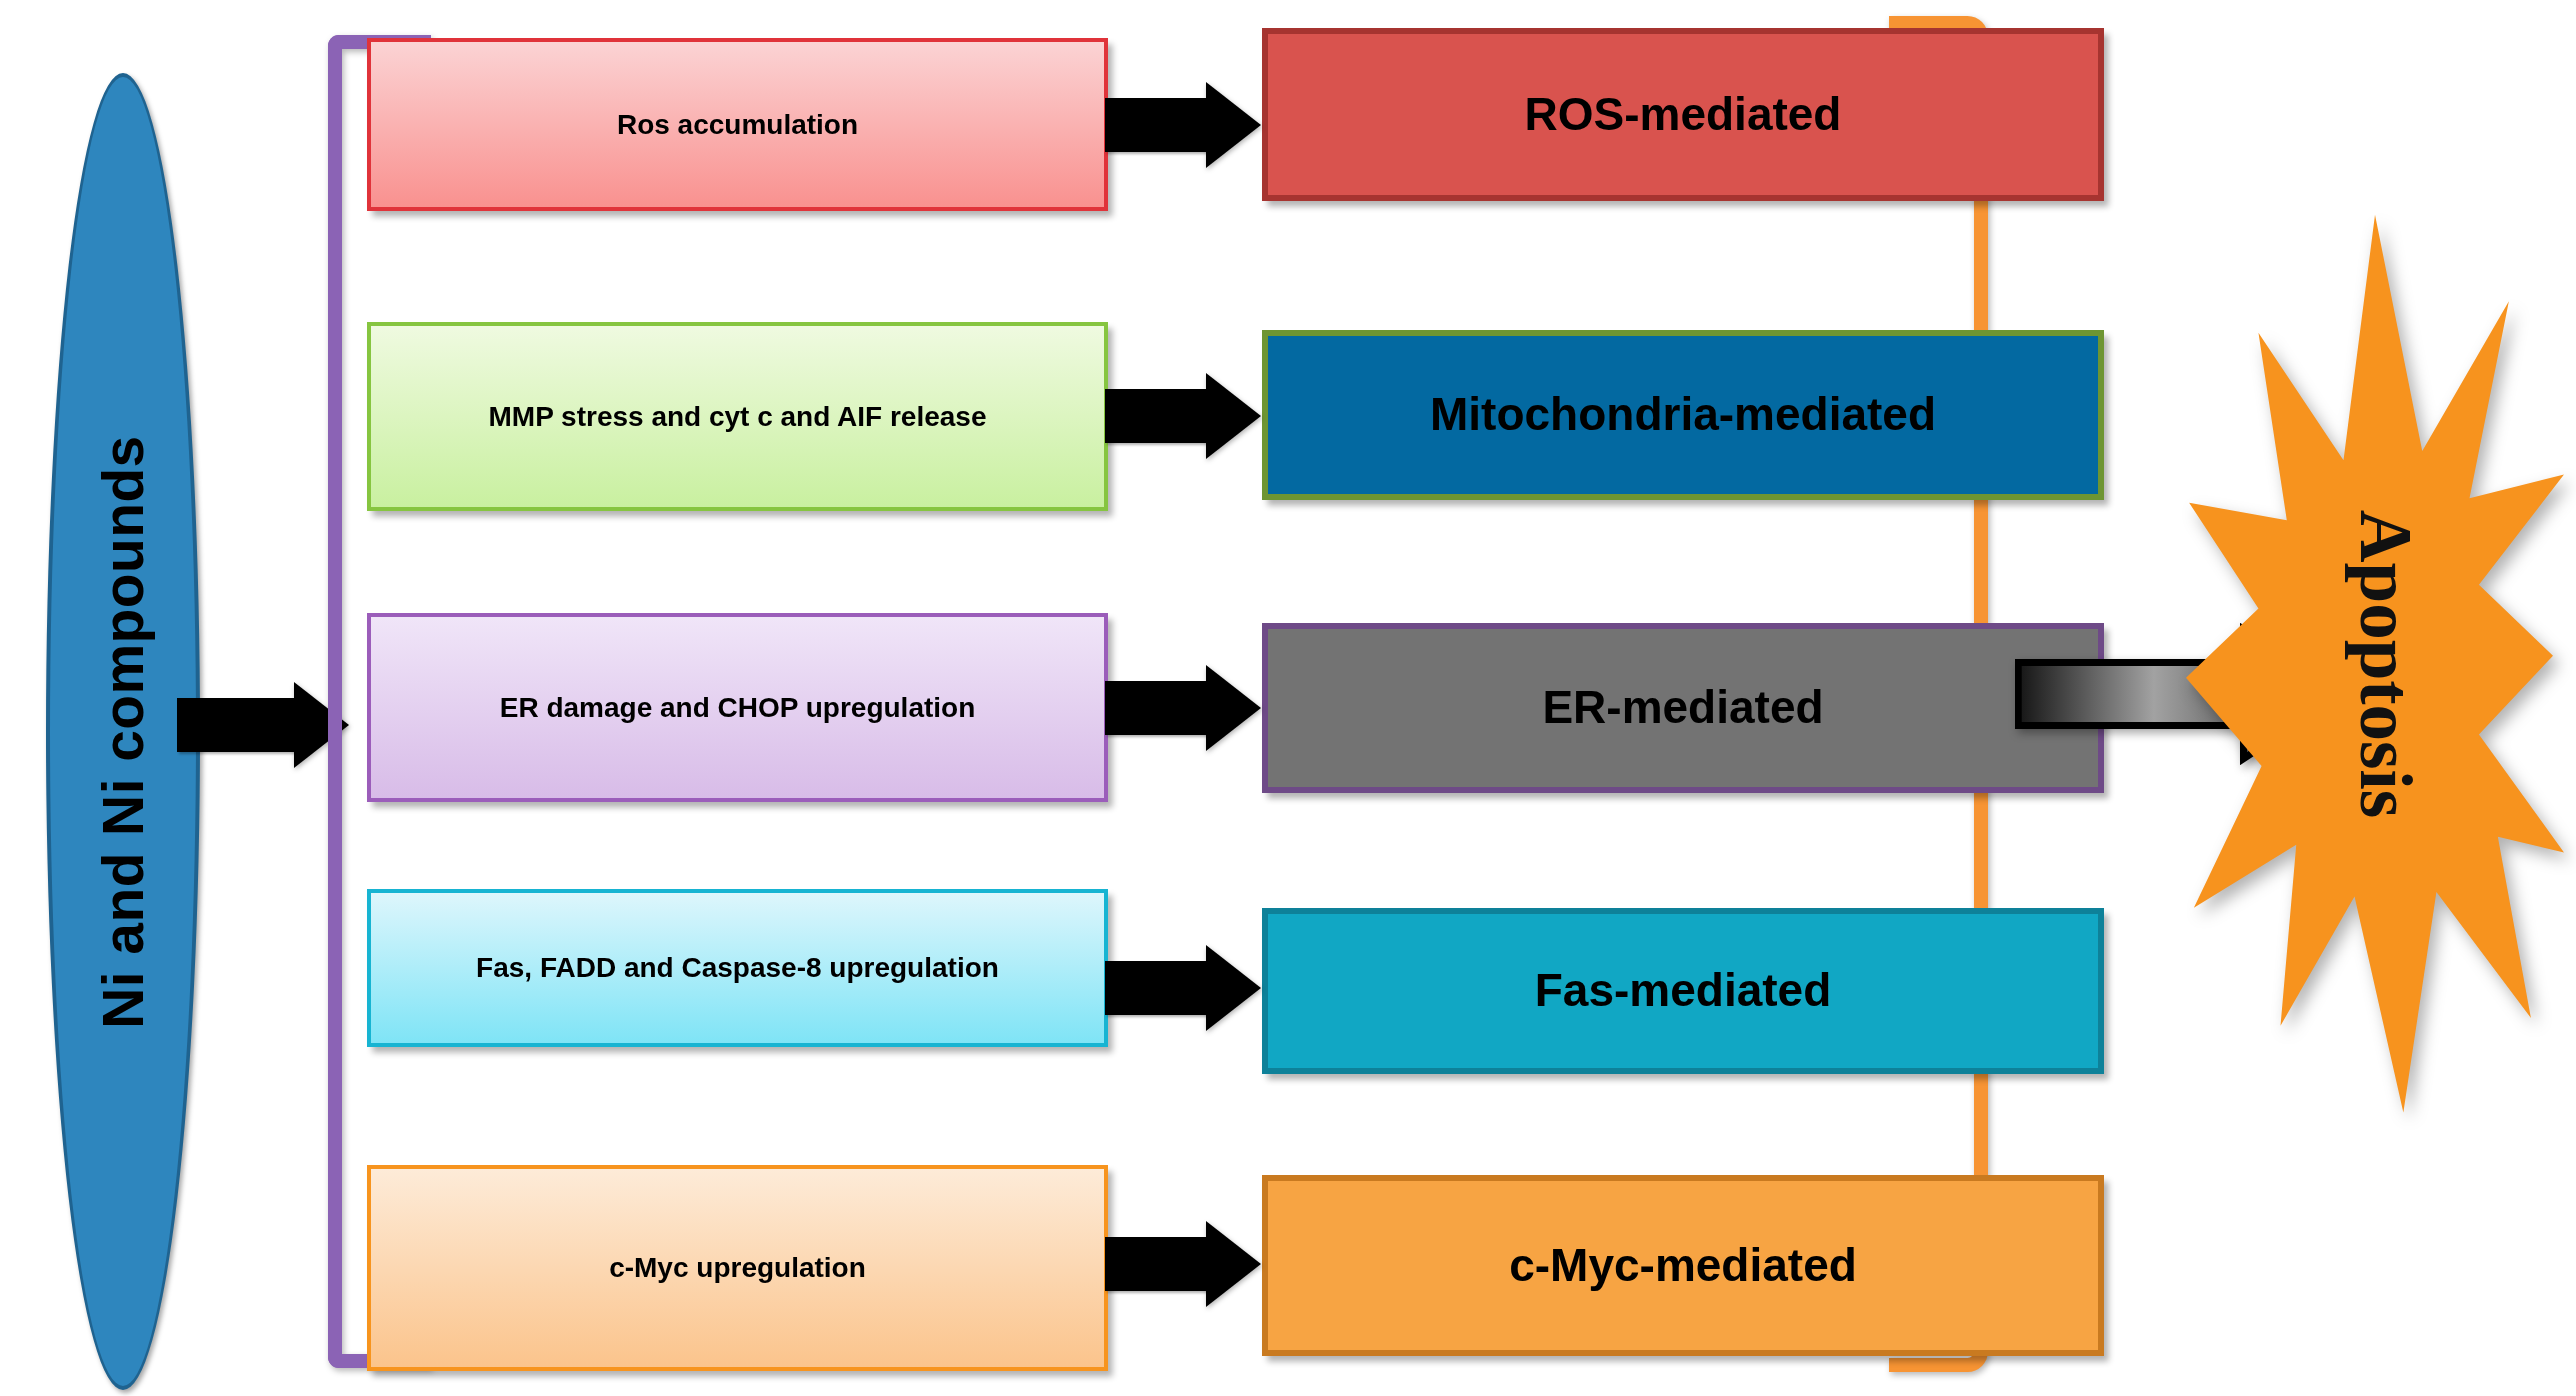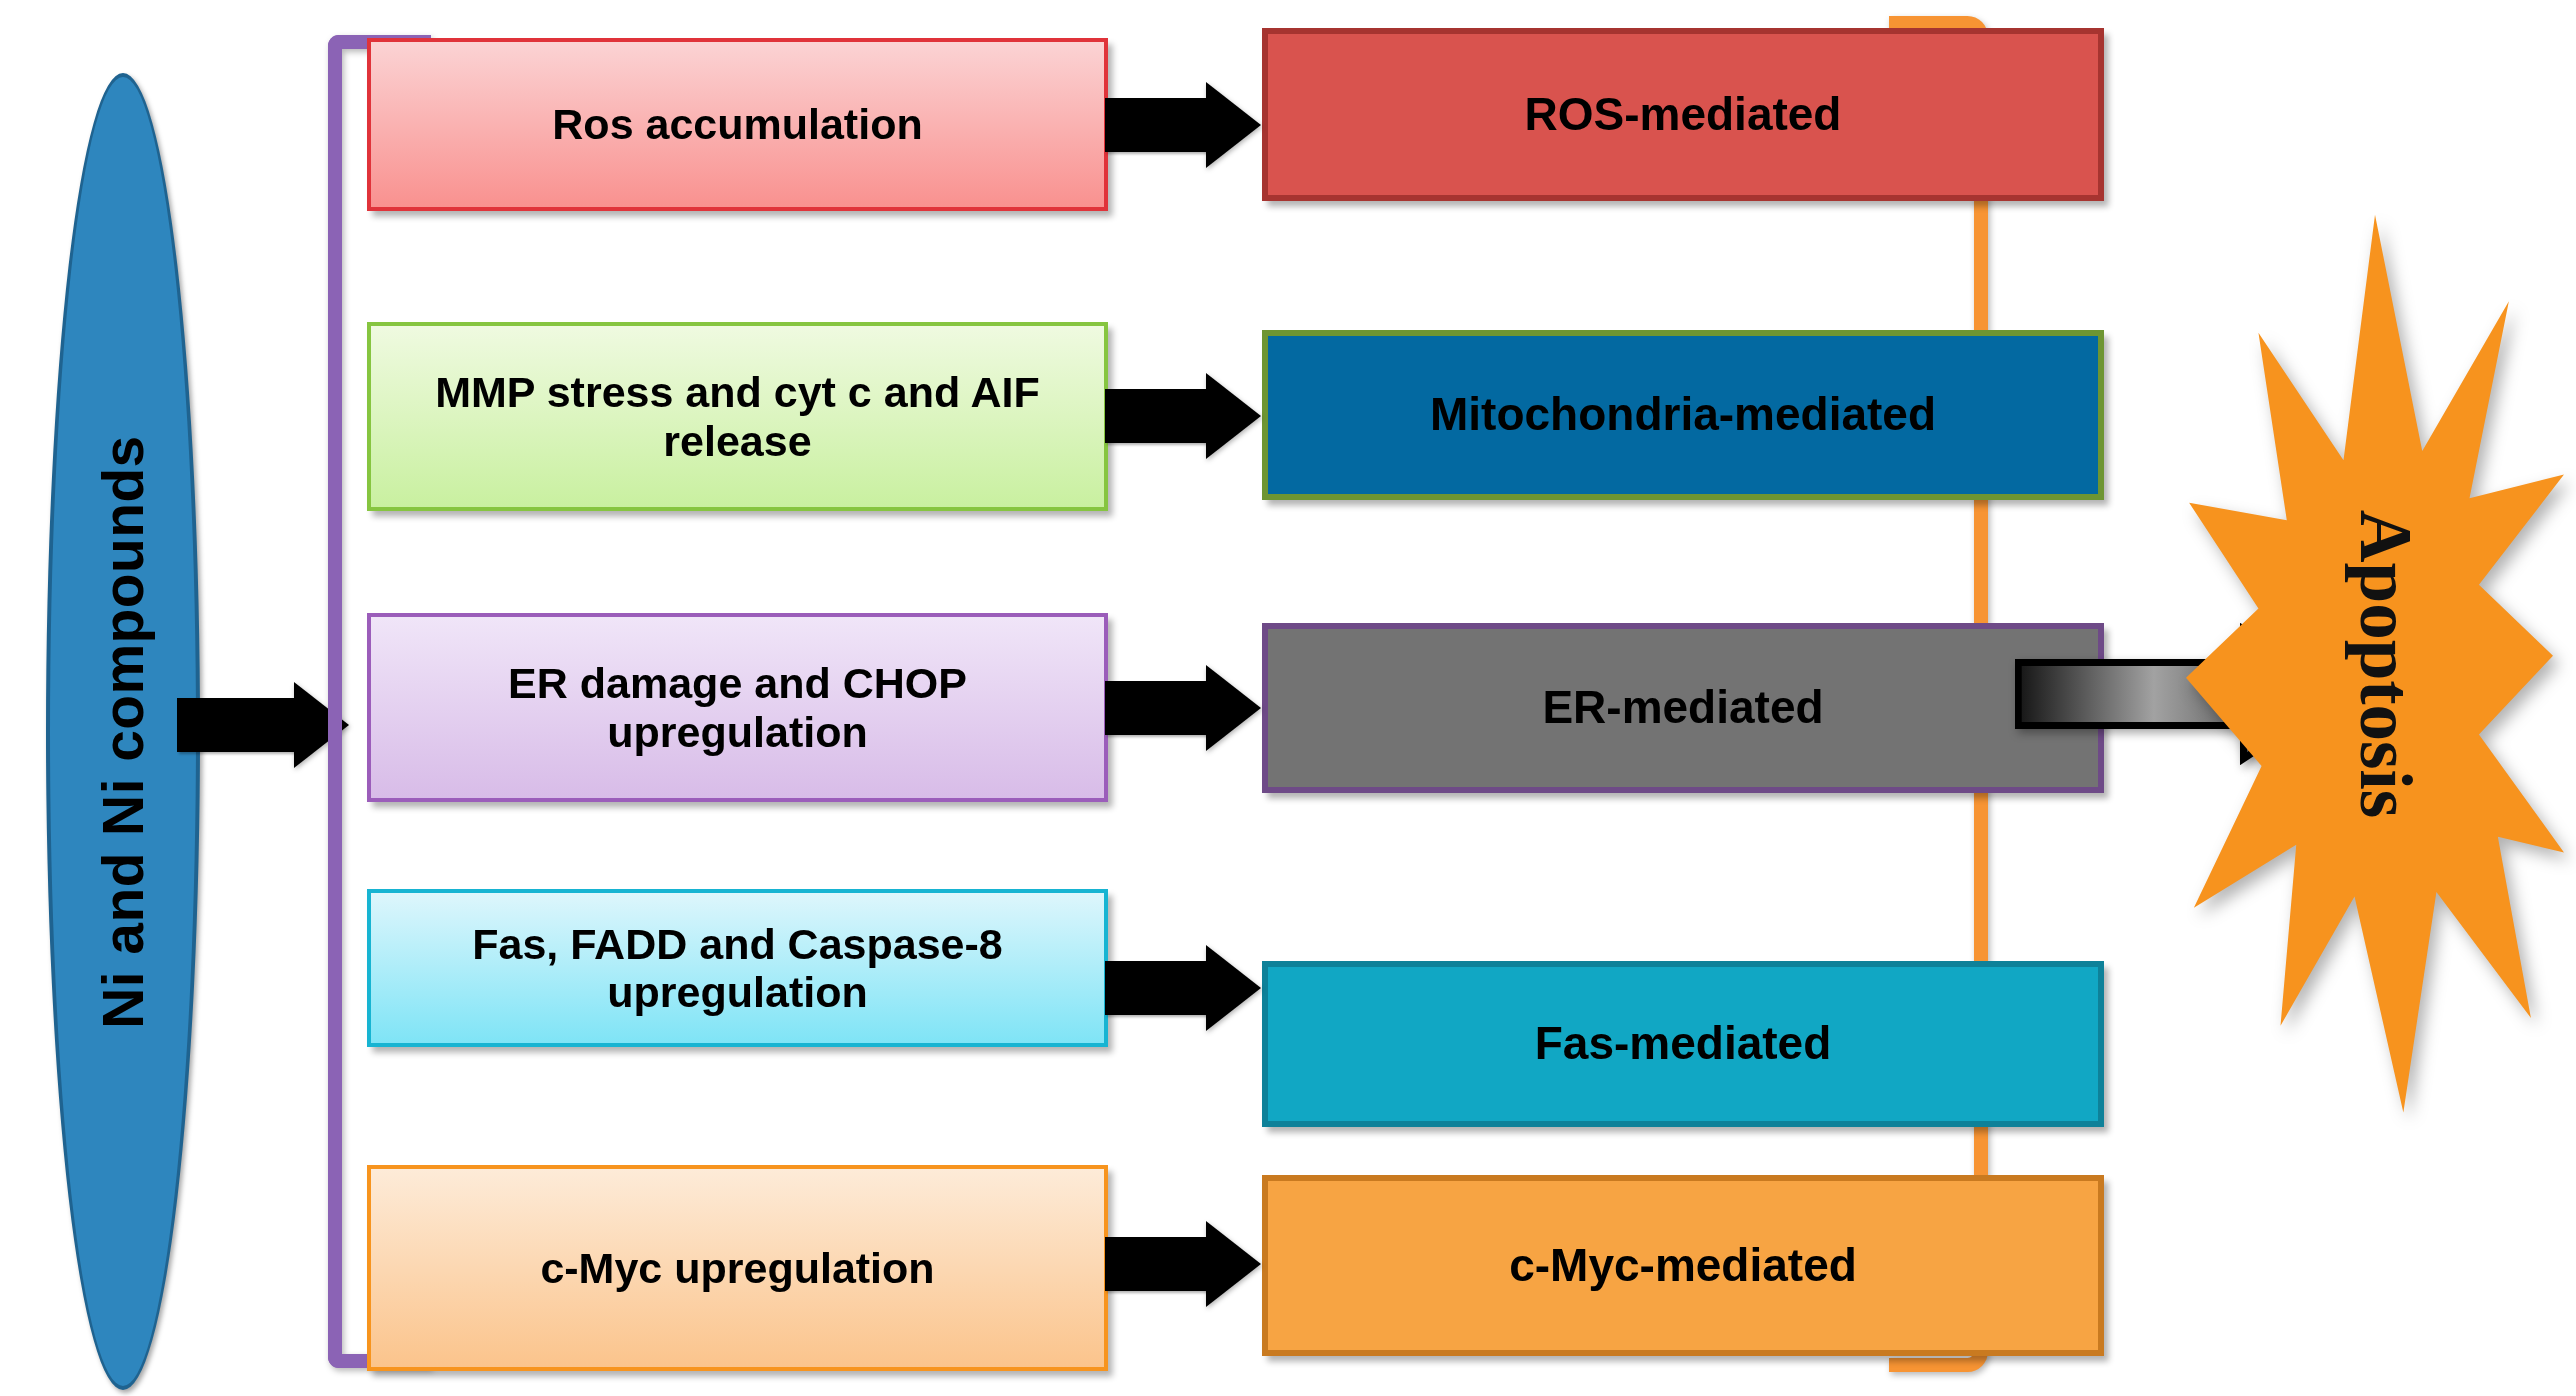--- a/index.html
+++ b/index.html
@@ -55,21 +55,21 @@
 
   
   .box{
     position:absolute;
     display:flex;align-items:center;justify-content:center;
     text-align:center;
     box-sizing:border-box;
     box-shadow:4.7px 5.5px 6.3px rgba(0,0,0,.30);
     color:#000;font-weight:bold;line-height:1.12;
   }
-  .box.left{ left:367px; width:741px; font-size:43px; padding:8px 14px;}
+  .box.left{ left:367px; width:741px; font-size:28px; padding:8px 14px;}
   .box.right{ left:1262px; width:842px; font-size:46px;}
 
   
   .arrow-black{position:absolute;height:0;}
   .arrow-black .shaft{
     position:absolute;left:0;top:0;background:#000;
     box-shadow:1.6px 2.4px 2.4px rgba(0,0,0,.3);
   }
   .arrow-black .head{
     position:absolute;top:0;width:0;height:0;
@@ -143,21 +143,21 @@
       <div class="box right" style="top: 623px; height: 170px; background: #737373; border: 6.3px solid rgb(110, 74, 135);">
         <span>ER-mediated</span>
       </div>
       <div class="arrow-black" style="left: 1105px; top: 708px;">
         <div class="shaft" style="left:0;top:-27px;width:103px;height:54px;"></div>
         <div class="head" style="left:101px;top:-43px;"></div>
       </div>
       <div class="box left" style="top: 889px; height: 158px; background: linear-gradient(rgb(221, 246, 252) 0%, rgb(127, 228, 246) 100%); border: 4px solid rgb(23, 180, 210);">
         <span>Fas, FADD and Caspase-8 upregulation</span>
       </div>
-      <div class="box right" style="top: 961px; height: 166px; background: rgb(17, 167, 196); border: 6.3px solid rgb(14, 129, 153);">
+      <div class="box right" style="top: 908px; height: 166px; background: rgb(17, 167, 196); border: 6.3px solid rgb(14, 129, 153);">
         <span>Fas-mediated</span>
       </div>
       <div class="arrow-black" style="left: 1105px; top: 988px;">
         <div class="shaft" style="left:0;top:-27px;width:103px;height:54px;"></div>
         <div class="head" style="left:101px;top:-43px;"></div>
       </div>
       <div class="box left" style="top: 1165px; height: 206px; background: linear-gradient(rgb(253, 235, 216) 0%, rgb(251, 196, 140) 100%); border: 4px solid rgb(247, 148, 30);">
         <span>c-Myc upregulation</span>
       </div>
       <div class="box right" style="top: 1175px; height: 181px; background: rgb(247, 164, 67); border: 6.3px solid rgb(201, 122, 32);">

